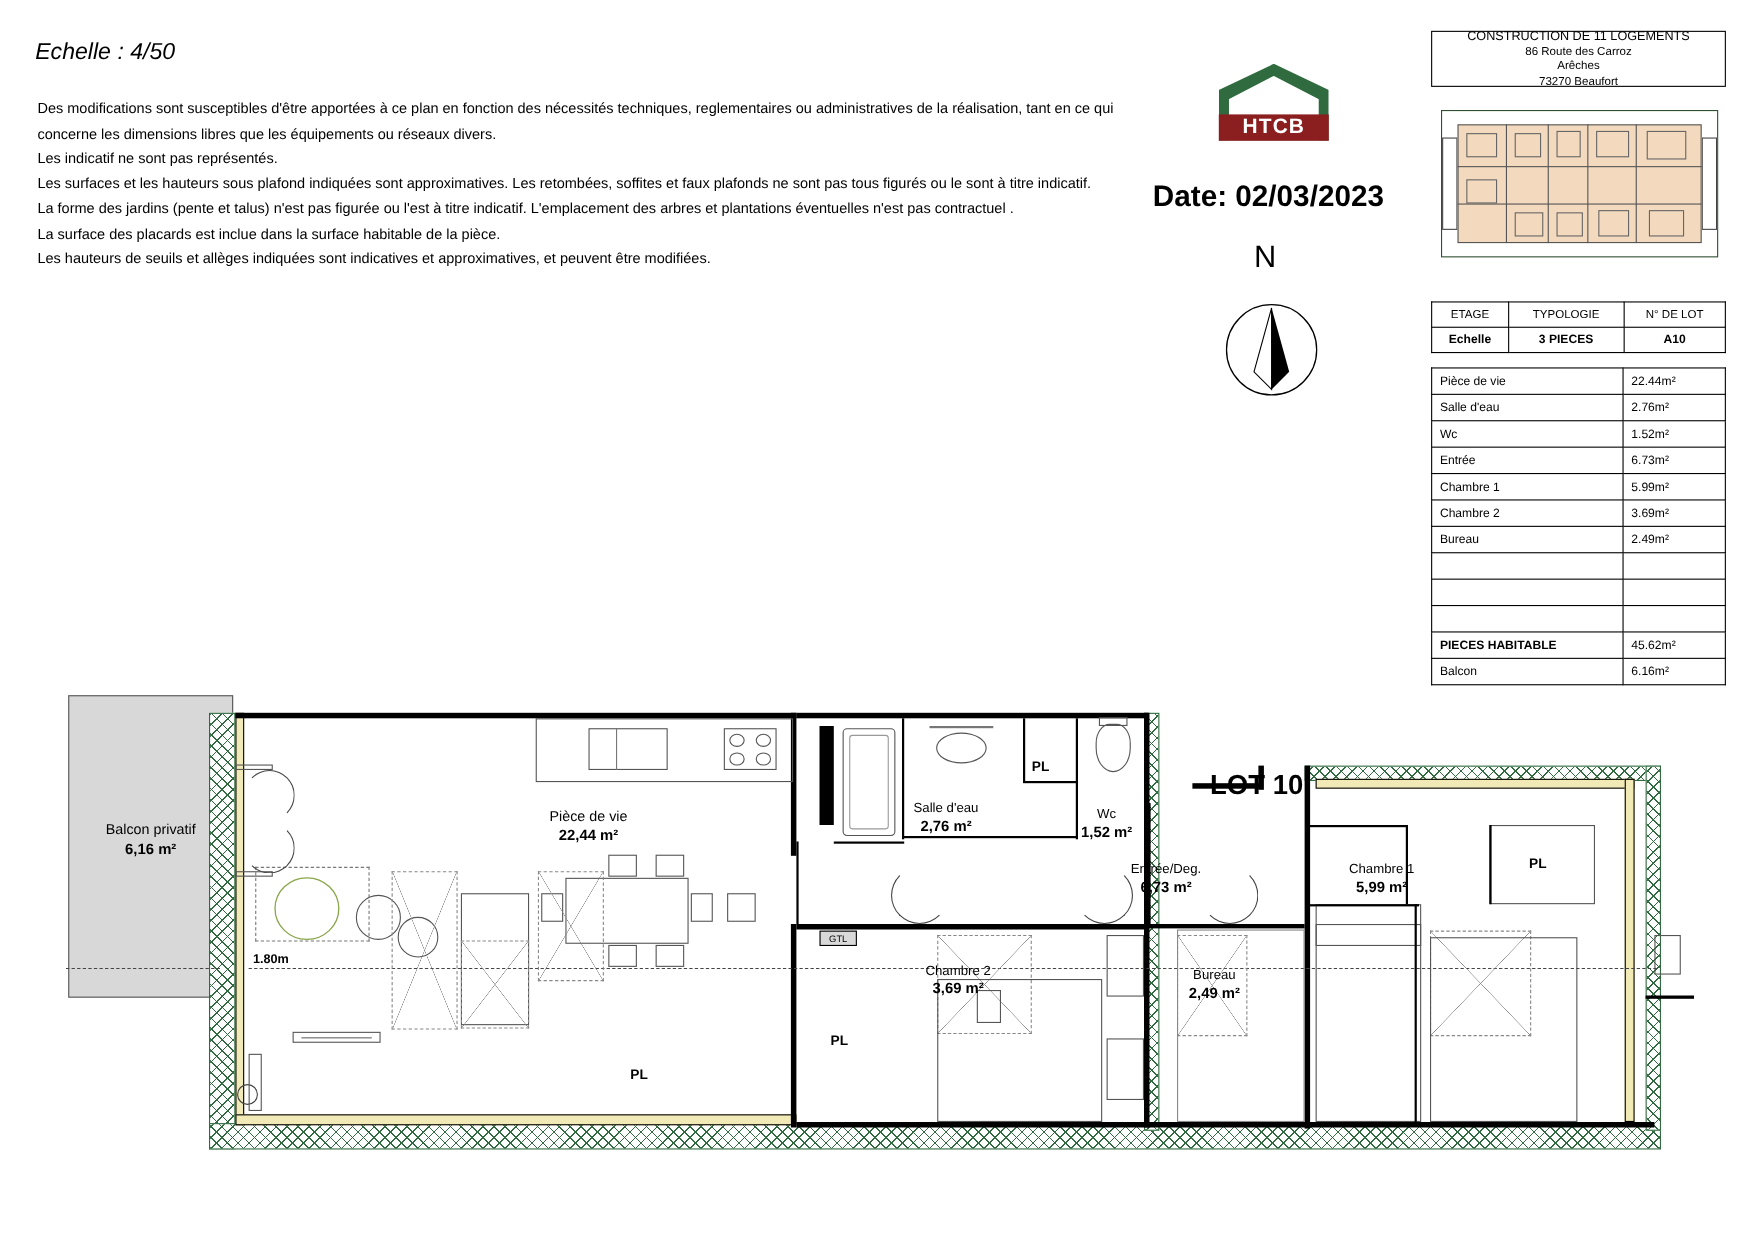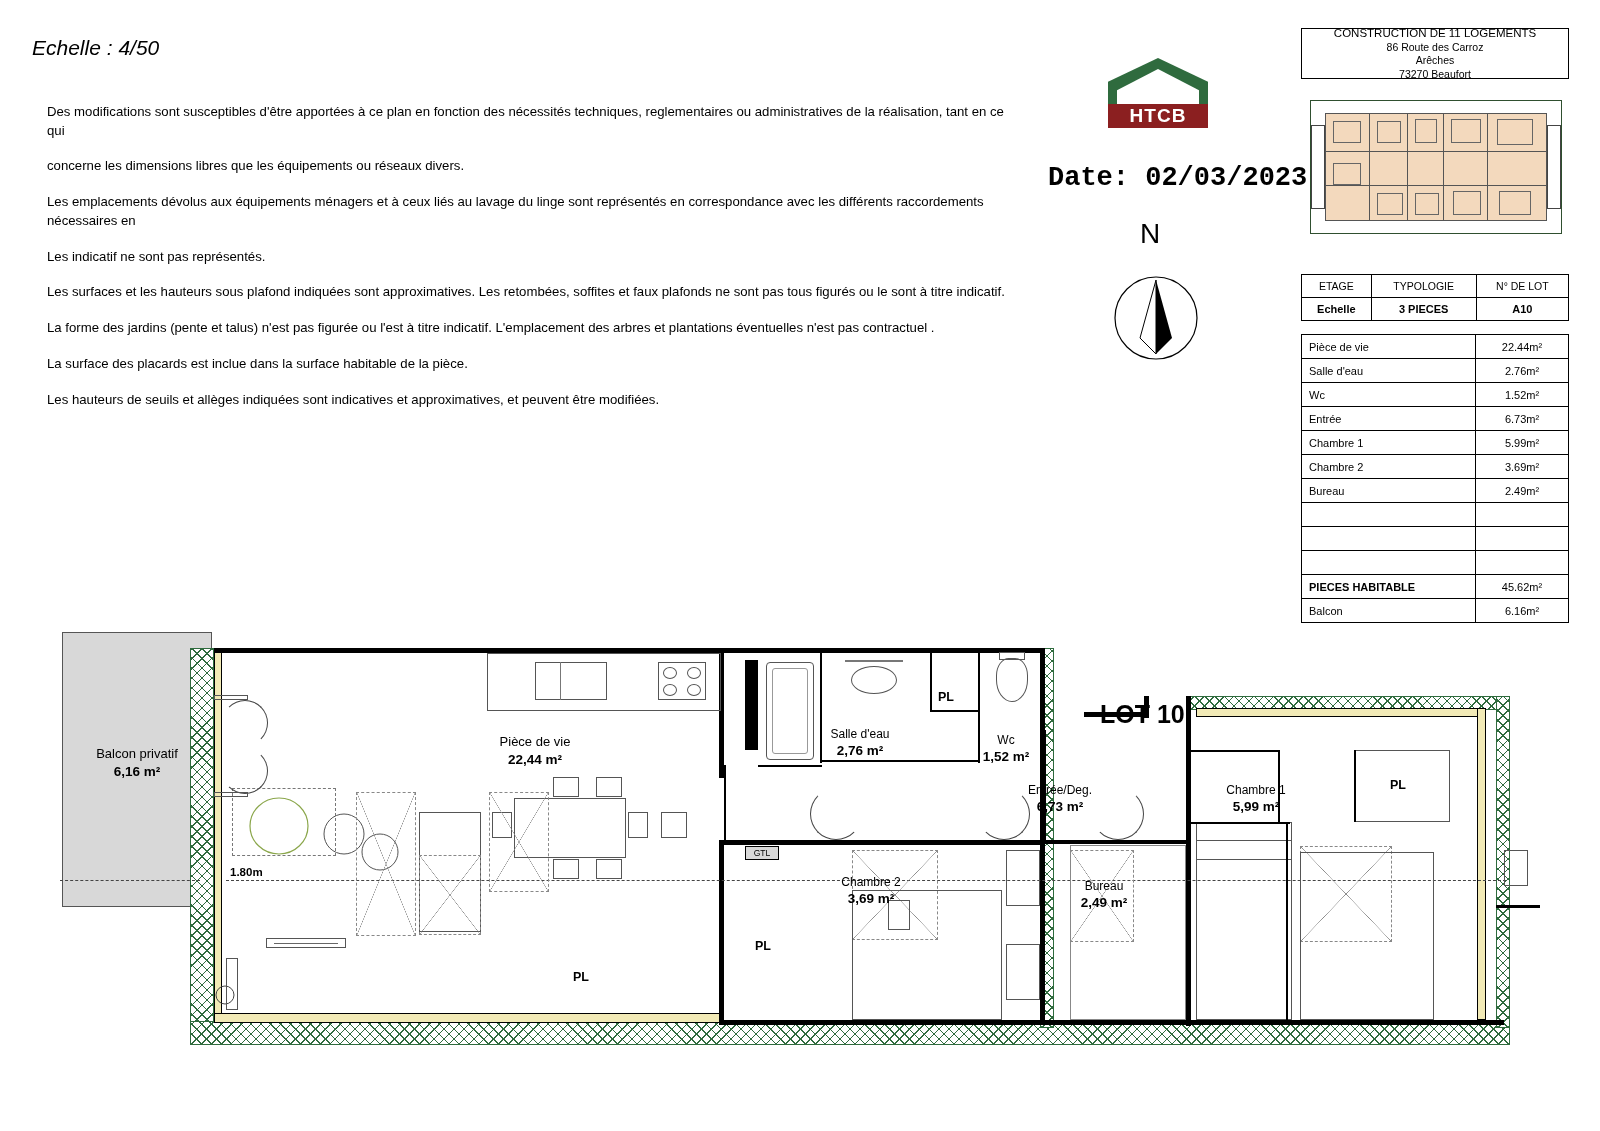--- a/index.html
+++ b/index.html
@@ -5,39 +5,39 @@
   html,body{margin:0;padding:0;}
   body{
     width:1600px;height:1131px;position:relative;background:#ffffff;
     font-family:"Liberation Sans", sans-serif;color:#000;overflow:hidden;
   }
   .abs{position:absolute;}
 
   
   #scale{left:32px;top:36px;font-style:italic;font-size:21px;}
   #notes{left:30px;top:86px;width:1010px;font-size:13.2px;line-height:1.42;}
-  #notes p{margin:17px;}
+  #notes p{margin:4px;}
 
   
   #logo{left:1108px;top:58px;width:100px;height:70px;}
   #logo .house{
     position:absolute;left:0;top:0;width:100px;height:70px;
     background:#2f6b3e;
     clip-path:polygon(50% 0%,100% 34%,100% 100%,0% 100%,0% 34%);
   }
   #logo .inner{
     position:absolute;left:9px;top:11px;width:82px;height:59px;background:#ffffff;
     clip-path:polygon(50% 0%,100% 36%,100% 100%,0% 100%,0% 36%);
   }
   #logo .bar{position:absolute;left:0;top:46px;width:100px;height:24px;background:#8b1f20;}
   #logo .txt{
     position:absolute;left:0;top:46px;width:100px;height:24px;line-height:24px;
     text-align:center;color:#fff;font-weight:bold;font-size:19px;letter-spacing:1px;
   }
-  #date{left:1048px;top:163px;font-size:27px;font-weight:bold;font-family:Liberation Mono, monospace;}
+  #date{left:1048px;top:163px;font-size:27px;font-weight:bold;}
   #north-letter{left:1140px;top:218px;font-size:28px;}
   #compass{left:1114px;top:276px;width:84px;height:84px;}
 
   
   #proj-box{left:1301px;top:28px;width:268px;height:51px;border:1px solid #000;box-sizing:border-box;
             display:flex;flex-direction:column;align-items:center;justify-content:center;}
   #proj-box div{font-size:10.5px;line-height:1.28;text-align:center;}
   #proj-box .t1{font-size:11.5px;}
 
   
@@ -51,21 +51,21 @@
   #keyplan .wrapR{position:absolute;right:0;top:24px;width:14px;height:84px;border:1px solid #444;background:#fff;box-sizing:border-box;}
 
   
   #lot-table{left:1301px;top:274px;width:268px;border-collapse:collapse;}
   #lot-table td{border:1px solid #000;font-size:11px;text-align:center;height:22px;padding:0 2px;}
   #lot-table tr.head td{font-size:10.5px;}
   #lot-table tr.vals td{font-weight:bold;font-size:11px;}
 
   #area-table{left:1301px;top:334px;width:268px;border-collapse:collapse;}
   #area-table td{border:1px solid #000;font-size:11px;height:23px;padding:0 7px;}
-  #area-table td.v{text-align:center;width:78px;}
+  #area-table td.v{text-align:left;width:78px;}
   #area-table td.b{font-weight:bold;}
 
   
   #plan{left:0px;top:600px;width:1600px;height:531px;}
   .wall{position:absolute;background:#000;}
   .hatch{
     position:absolute;
     background-image:repeating-linear-gradient(45deg,#2f6b3e 0 1px,transparent 1px 7px),
                      repeating-linear-gradient(-45deg,#2f6b3e 0 1px,transparent 1px 7px);
     border:1px solid #2f6b3e;box-sizing:border-box;background-color:#fff;
@@ -89,21 +89,20 @@
         line-height:12px;box-sizing:border-box;}
 </style>
 </head>
 <body>
 
 <div class="abs" id="scale">Echelle : 4/50</div>
 
 <div class="abs" id="notes">
   <p>Des modifications sont susceptibles d'être apportées à ce plan en fonction des nécessités techniques, reglementaires ou administratives de la réalisation, tant en ce qui</p>
   <p>concerne les dimensions libres que les équipements ou réseaux divers.</p>
-  <p>Les emplacements dévolus aux équipements ménagers et à ceux liés au lavage du linge sont représentés en correspondance avec les différents raccordements nécessaires en</p>
   <p>Les indicatif ne sont pas représentés.</p>
   <p>Les surfaces et les hauteurs sous plafond indiquées sont approximatives. Les retombées, soffites et faux plafonds ne sont pas tous figurés ou le sont à titre indicatif.</p>
   <p>La forme des jardins (pente et talus) n'est pas figurée ou l'est à titre indicatif. L'emplacement des arbres et plantations éventuelles n'est pas contractuel .</p>
   <p>La surface des placards est inclue dans la surface habitable de la pièce.</p>
   <p>Les hauteurs de seuils et allèges indiquées sont indicatives et approximatives, et peuvent être modifiées.</p>
 </div>
 
 <div class="abs" id="logo">
   <div class="house"></div>
   <div class="inner"></div>

